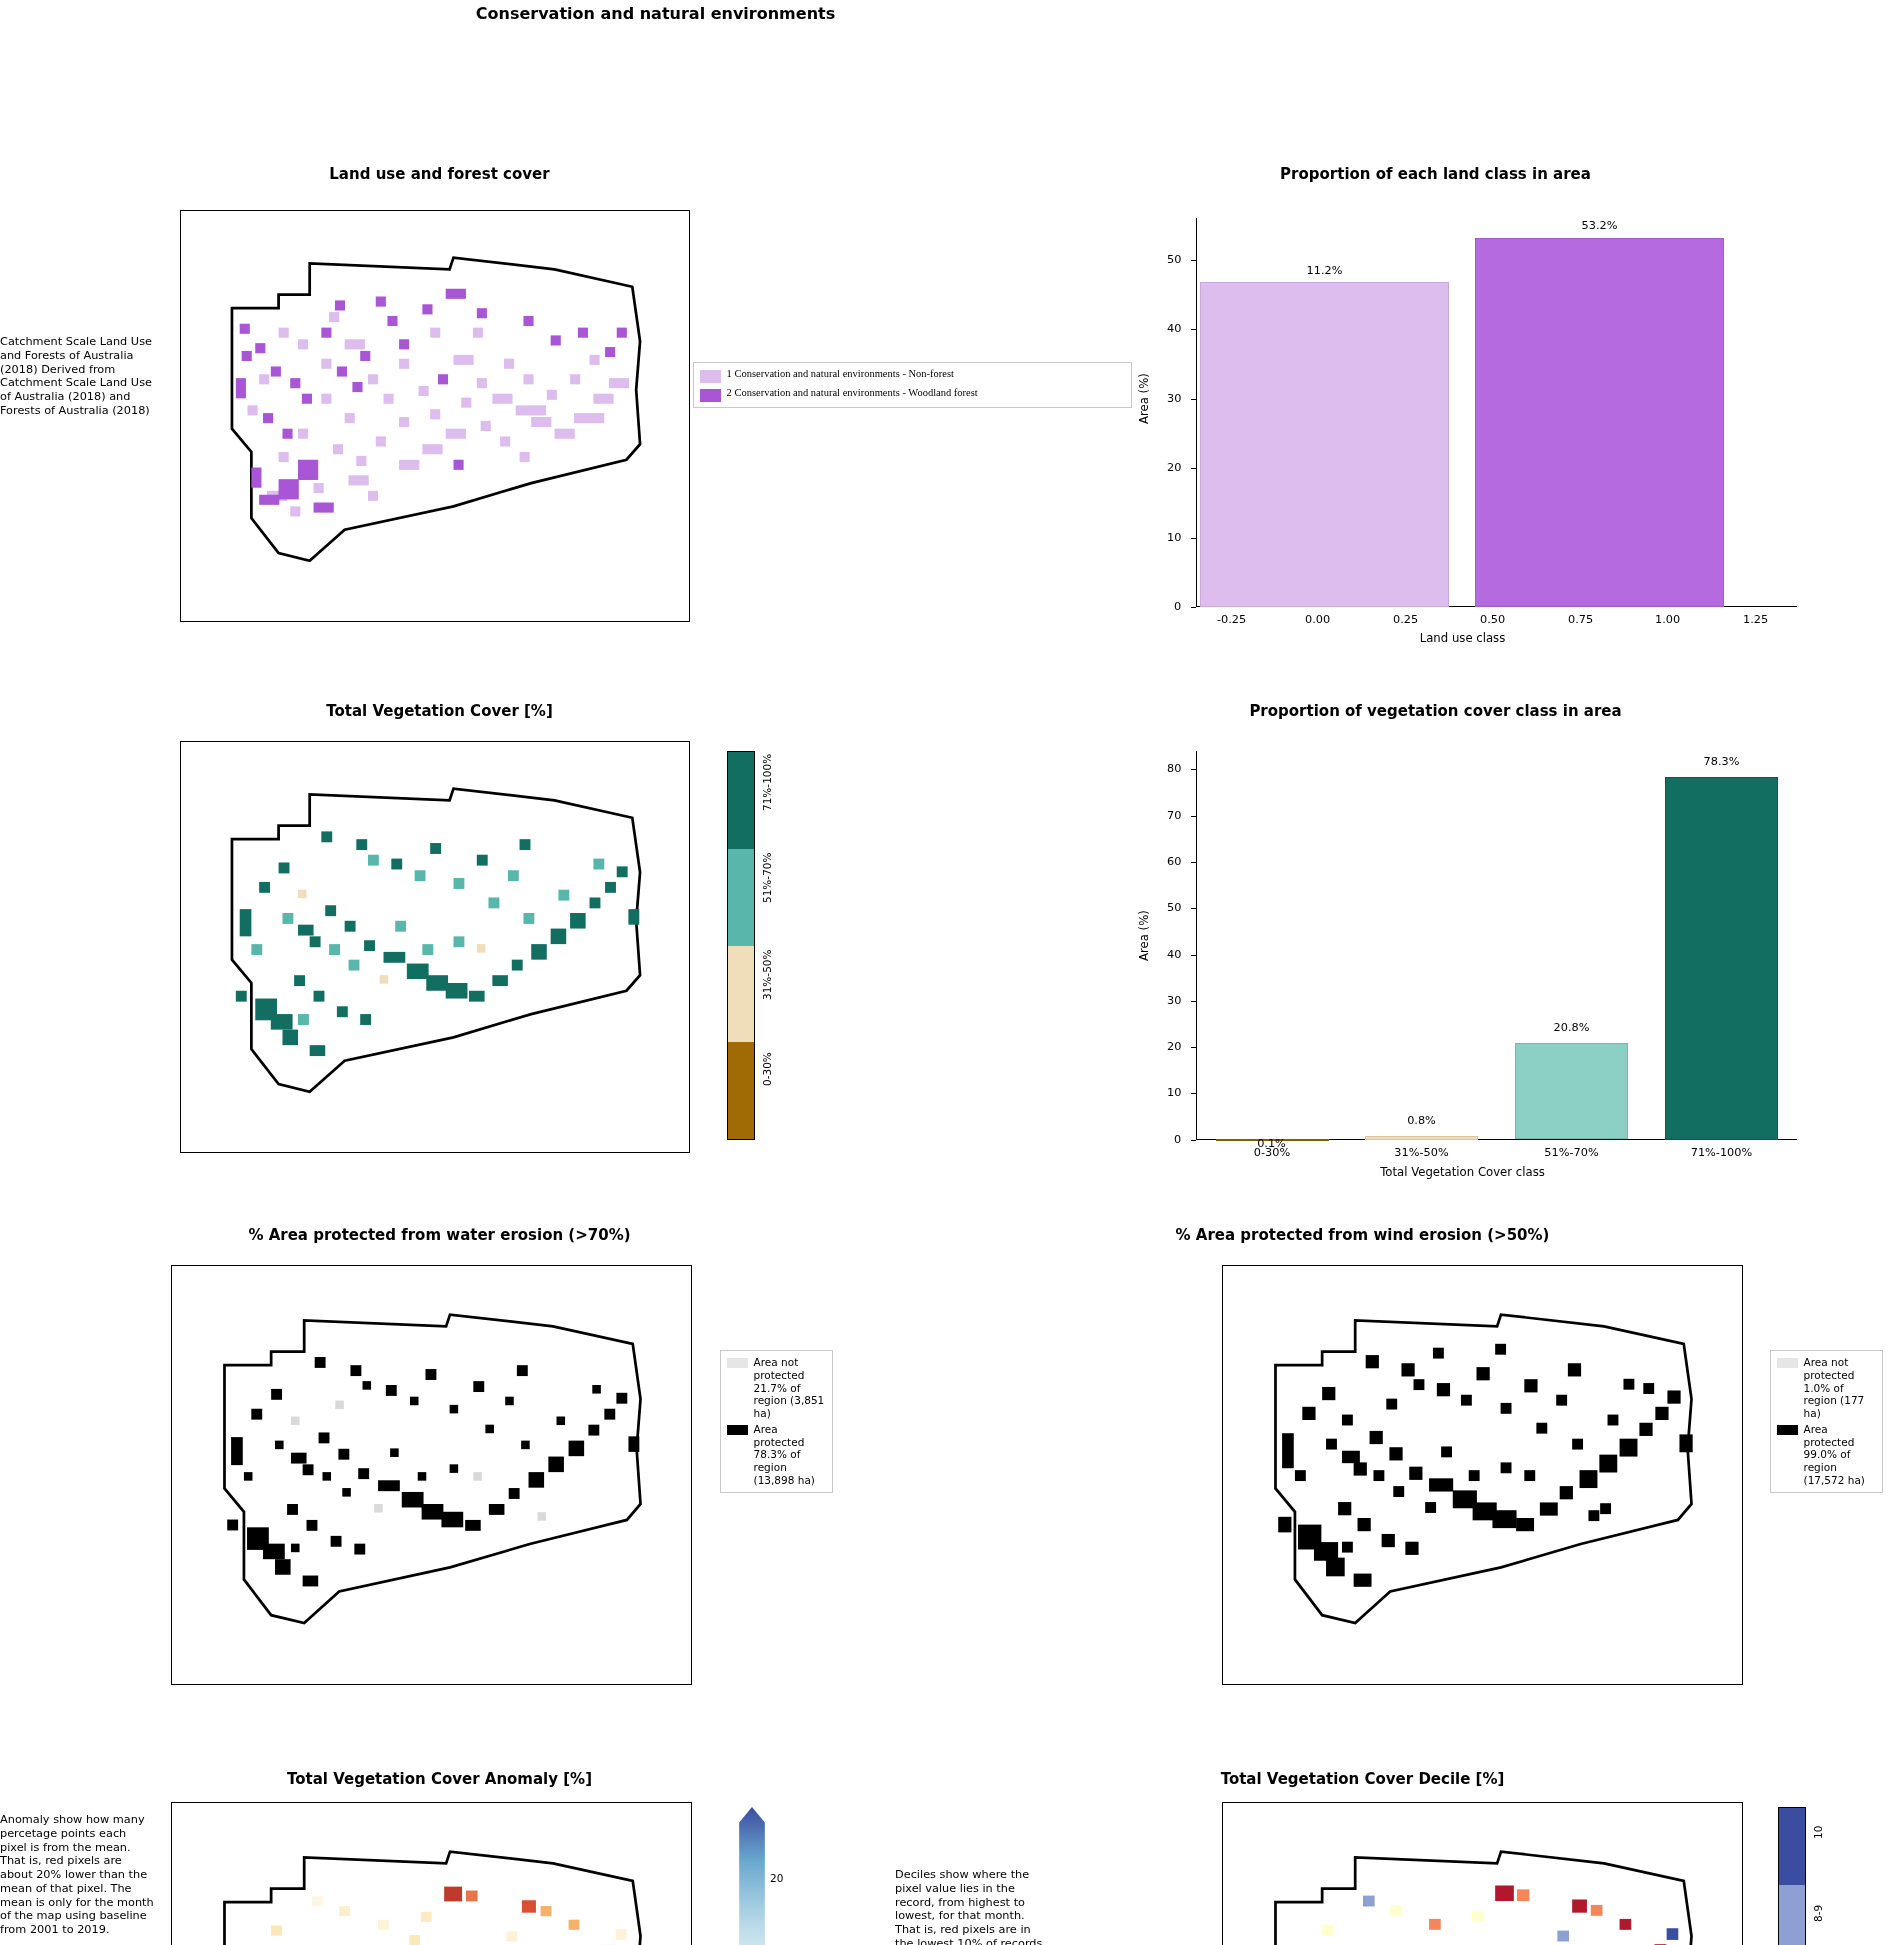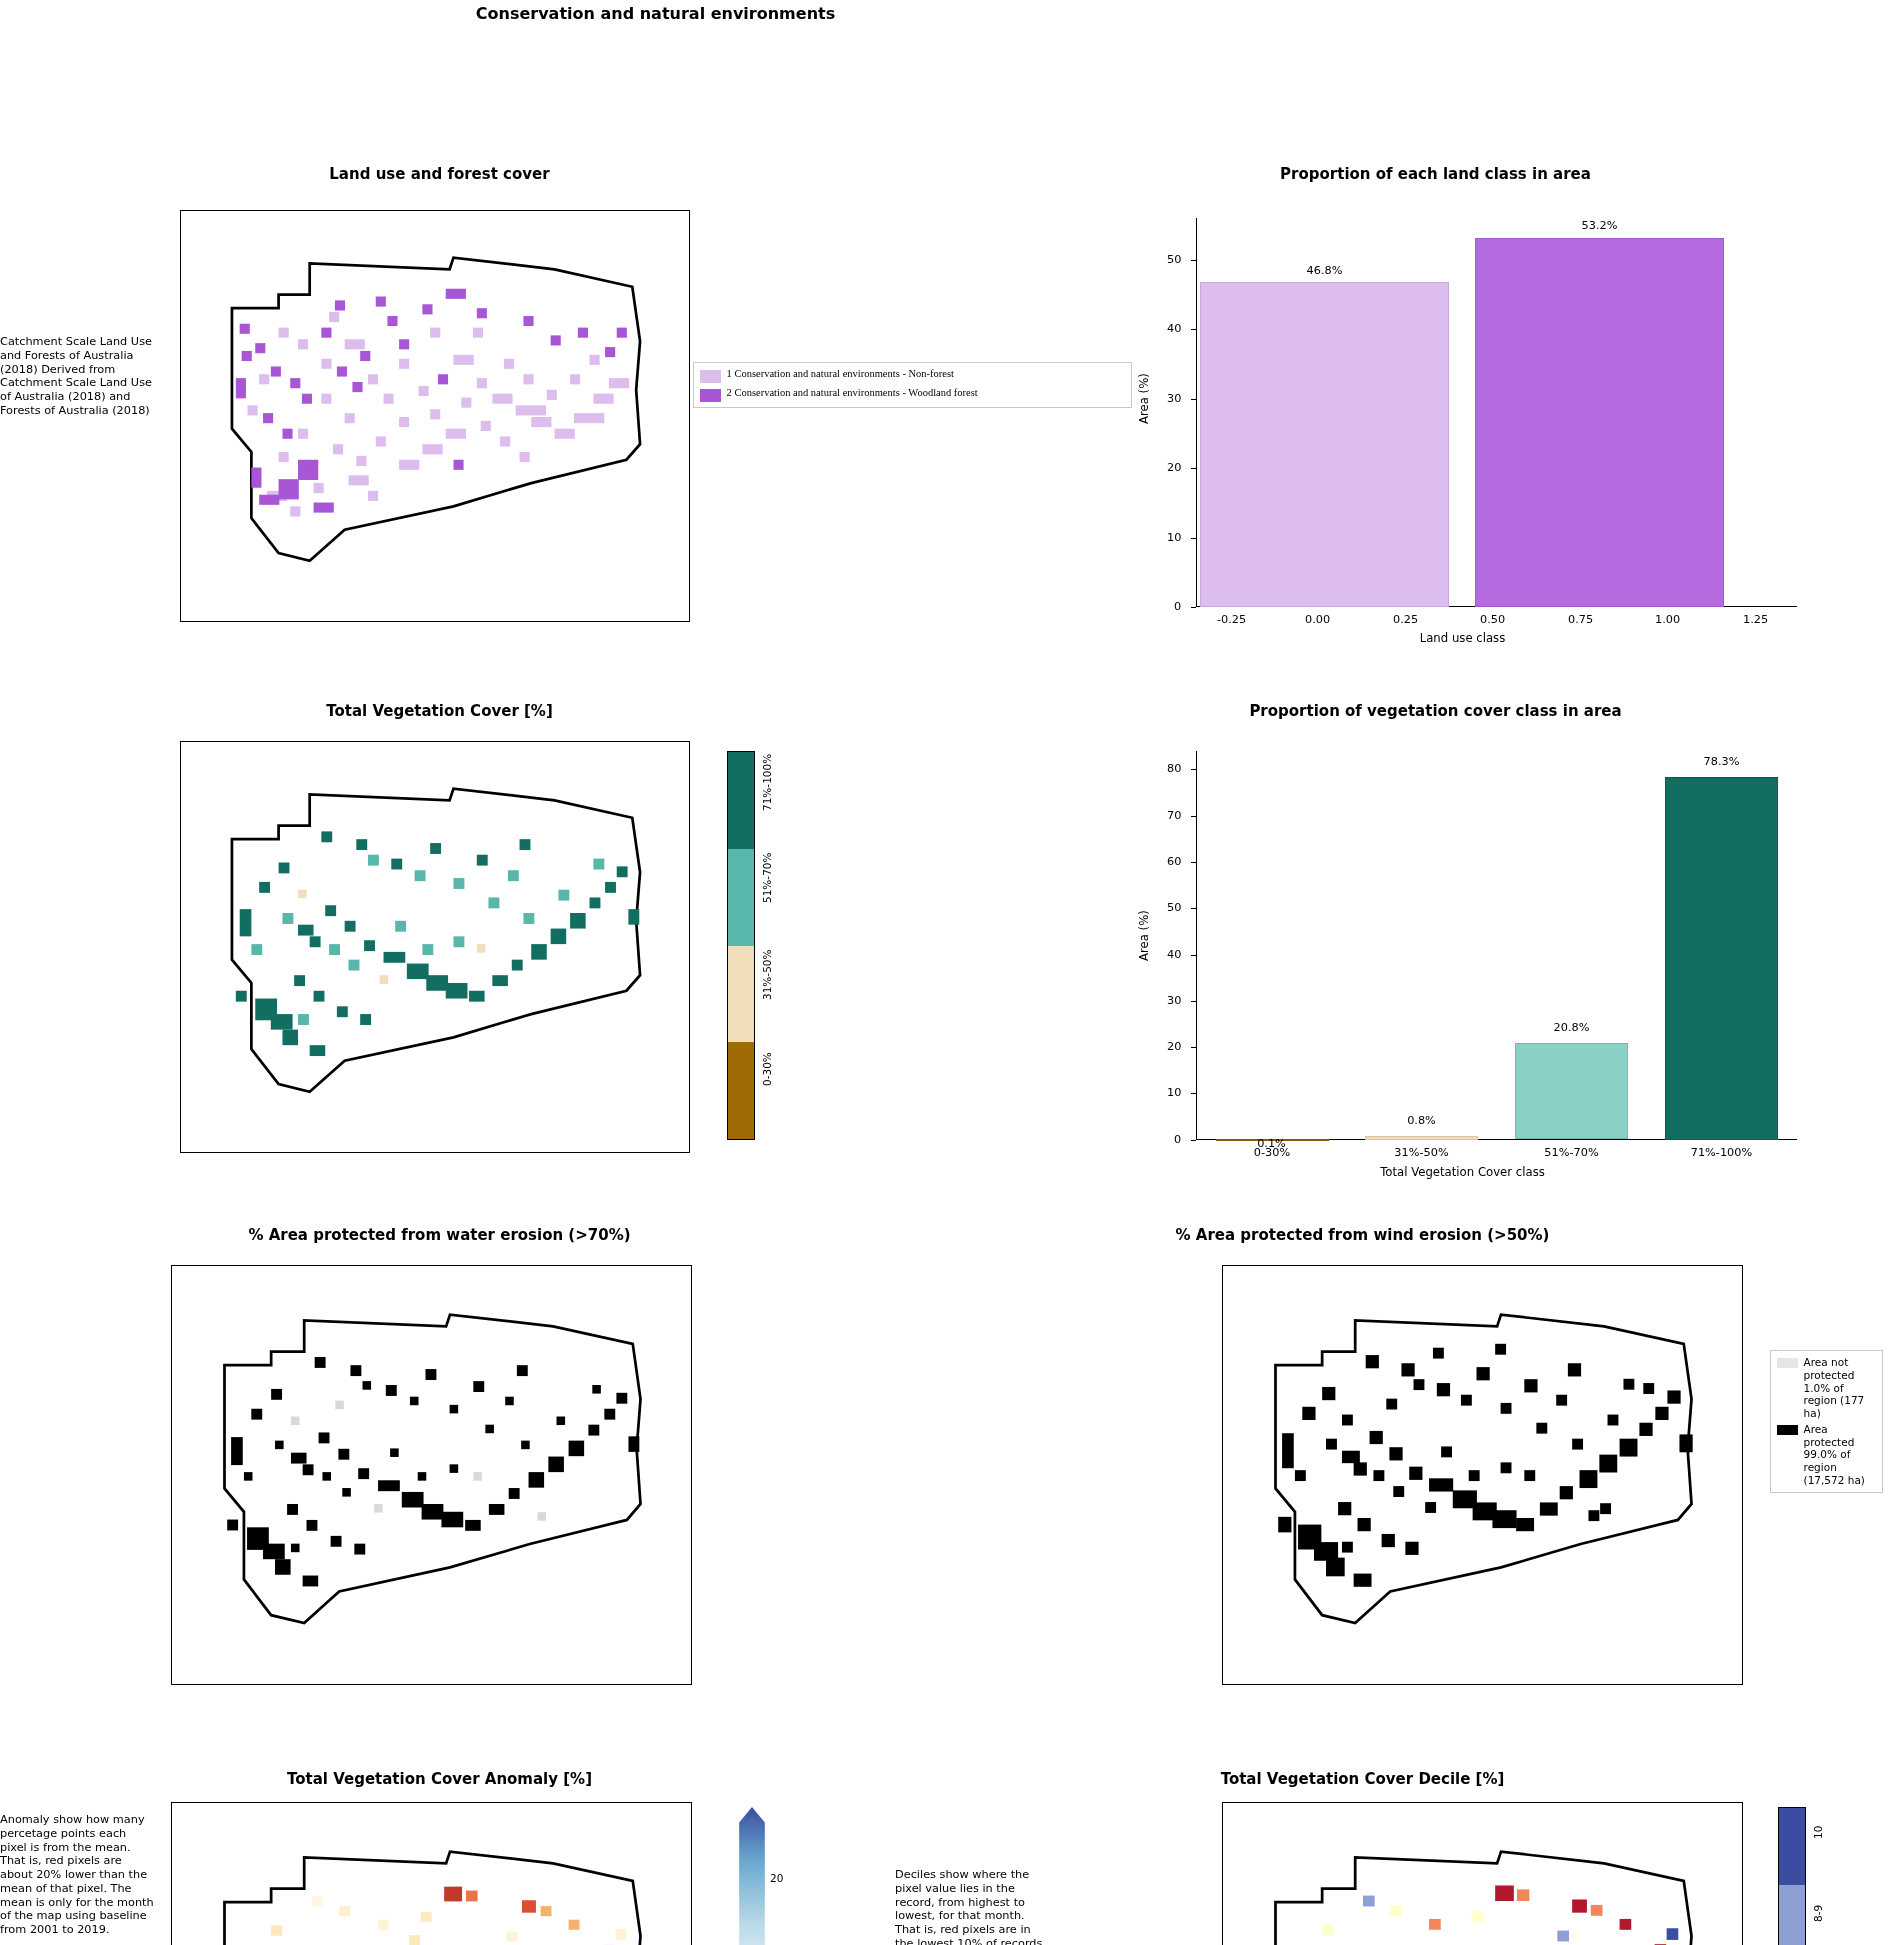--- a/index.html
+++ b/index.html
@@ -284,21 +284,21 @@
     <div class="tick-mark" style="left:63px; top:401px; width:4.7px; height:1.2px;"></div>
     <div class="tick-mark" style="left:63px; top:332px; width:4.7px; height:1.2px;"></div>
     <div class="tick-mark" style="left:63px; top:262px; width:4.7px; height:1.2px;"></div>
     <div class="tick-mark" style="left:63px; top:193px; width:4.7px; height:1.2px;"></div>
     <div class="tick-mark" style="left:63px; top:123px; width:4.7px; height:1.2px;"></div>
     <div class="tick-mark" style="left:63px; top:54px; width:4.7px; height:1.2px;"></div>
 
     <div class="bar" style="left:72px; top:76px; width:249px; height:325px; background:#ddbdee; border:0.8px solid #c9a7dd;"></div>
     <div class="bar" style="left:347px; top:32px; width:249px; height:369px; background:#b66ae0; border:0.8px solid #a159cf;"></div>
 
-    <div class="bar-label" style="left:150px; top:58px; width:93px;">46.8%</div>
+    <div class="bar-label" style="left:150px; top:58px; width:93px;">11.2%</div>
     <div class="bar-label" style="left:425px; top:13.2px; width:93px;">53.2%</div>
 
     <div class="tick-label" style="left:89px; top:407px;">-0.25</div>
     <div class="tick-label" style="left:177px; top:407px;">0.00</div>
     <div class="tick-label" style="left:265px; top:407px;">0.25</div>
     <div class="tick-label" style="left:352px; top:407px;">0.50</div>
     <div class="tick-label" style="left:440px; top:407px;">0.75</div>
     <div class="tick-label" style="left:527px; top:407px;">1.00</div>
     <div class="tick-label" style="left:615px; top:407px;">1.25</div>
 
@@ -492,20 +492,30 @@
       <g fill="#d9d9d9">
         <rect x="520" y="612" width="22" height="22"></rect>
         <rect x="775" y="530" width="22" height="22"></rect>
         <rect x="306" y="387" width="22" height="22"></rect>
         <rect x="420" y="346" width="22" height="22"></rect>
         <rect x="940" y="633" width="22" height="22"></rect>
       </g>
     </svg>
   </div>
 
+  <div class="legend-box" style="left:720px; top:1350px; width:113px;">
+    <div class="legend-row">
+      <span class="legend-swatch thin" style="background:#e6e6e6;"></span>
+      <span class="legend-text">Area not protected 21.7% of region (3,851 ha)</span>
+    </div>
+    <div class="legend-row">
+      <span class="legend-swatch thin" style="background:#000000;"></span>
+      <span class="legend-text">Area protected 78.3% of region (13,898 ha)</span>
+    </div>
+  </div>
 
   <div class="panel-title" style="left:1051px; top:1226px; width:623px;">% Area protected from wind erosion (&gt;50%)</div>
 
   <div class="map-frame" style="left:1222px; top:1265px; width:521px; height:420px;">
     <svg viewBox="0 0 1340 1080" width="521" height="420" style="position:absolute;left:0;top:0;">
       <path d="M135,370 L135,255 L255,255 L255,220 L340,220 L340,140 L705,155 L715,125 L980,155 L1185,200 L1205,342 L1195,470 L1205,612 L1170,653 L920,715 L715,775 L430,837 L340,918 L255,898 L185,806 L185,632 L135,572 Z" fill="none" stroke="#000" stroke-width="7"></path>
       <g fill="#000000">
         <rect x="152" y="430" width="30" height="90"></rect>
         <rect x="142" y="645" width="34" height="40"></rect>
         <rect x="193" y="665" width="60" height="64"></rect>

